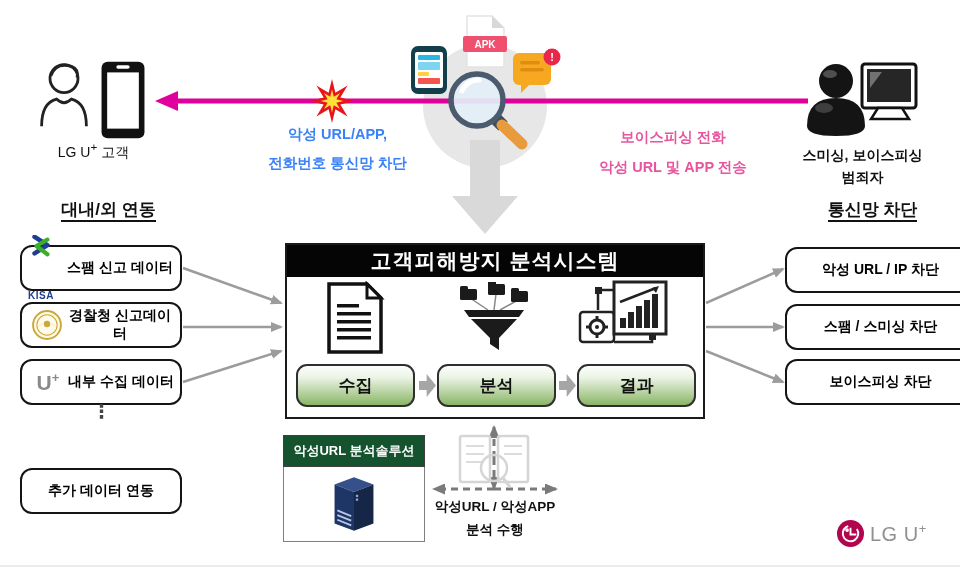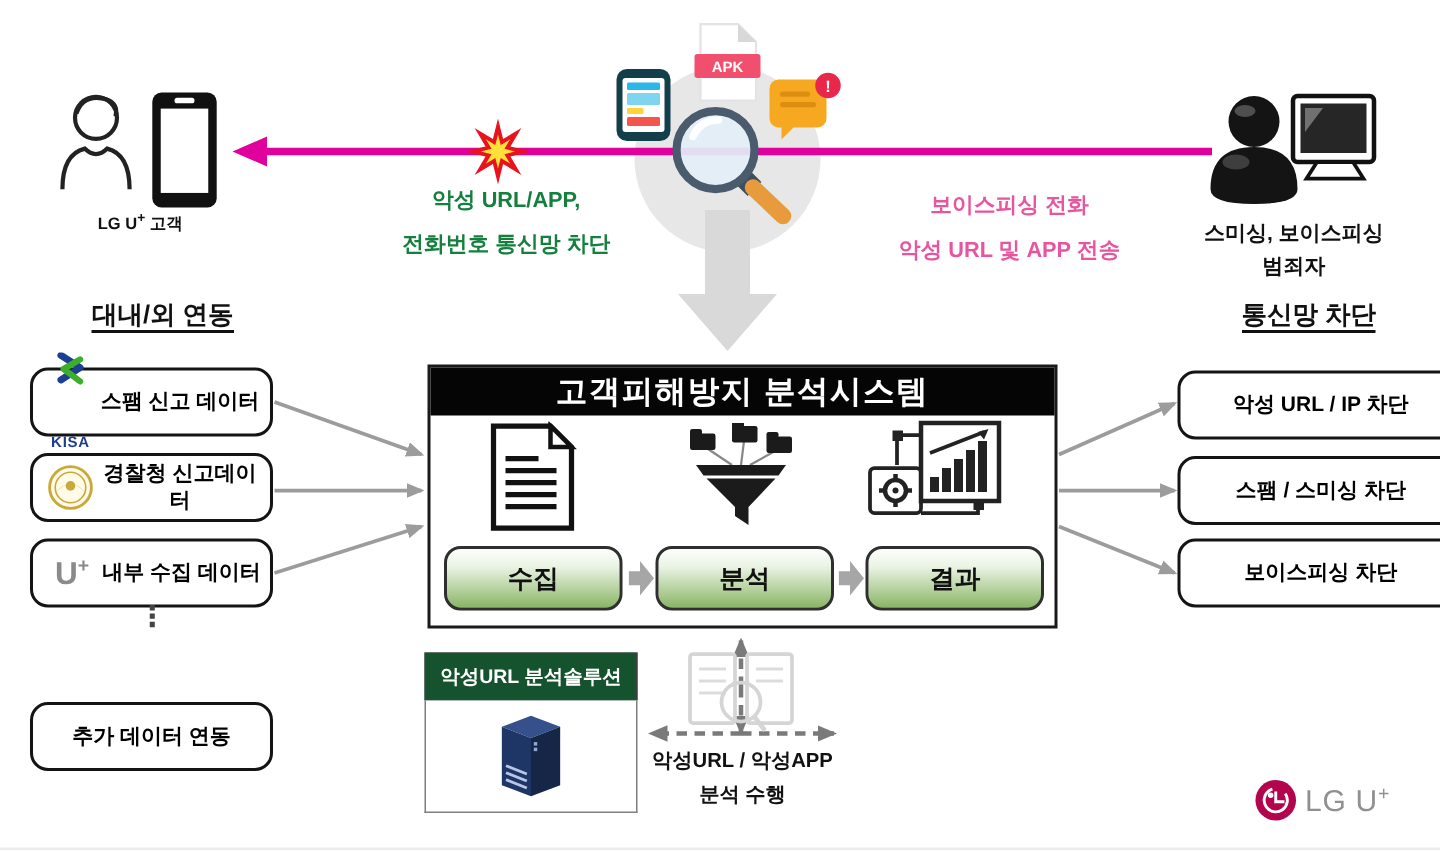--- a/index.html
+++ b/index.html
@@ -5,40 +5,40 @@
   html,body{margin:0;padding:0;background:#fff;}
   *{box-sizing:border-box;font-family:"Liberation Sans","DejaVu Sans",sans-serif;}
   .canvas{position:relative;width:960px;height:567px;background:#ffffff;overflow:hidden;}
   .abs{position:absolute;}
   svg{display:block;}
   .overlay{position:absolute;left:0;top:0;width:960px;height:567px;z-index:0;}
   .icon{z-index:2;}
   .label{z-index:3;color:#111;}
   .center{text-align:center;}
 
-  .customer-label{left:26px;top:140px;width:135px;font-size:11px;font-weight:bold;}
+  .customer-label{left:26px;top:140px;width:135px;font-size:14px;font-weight:normal;}
   .attacker-label{left:790px;top:144px;width:145px;font-size:14px;font-weight:bold;line-height:22px;}
-  .attack-left{left:250px;top:120px;width:175px;font-size:14.5px;font-weight:bold;line-height:29px;color:#15803d;white-space:nowrap;}
+  .attack-left{left:250px;top:120px;width:175px;font-size:14.5px;font-weight:bold;line-height:29px;color:#3b82f6;white-space:nowrap;}
   .attack-right{left:588px;top:122px;width:170px;font-size:14.5px;font-weight:bold;line-height:30px;color:#e8559f;white-space:nowrap;}
 
   .heading{font-size:17px;font-weight:bold;}
   .heading span{border-bottom:2px solid #111;padding-bottom:1px;}
   .heading-left{left:36px;top:198px;width:145px;}
   .heading-right{left:800px;top:198px;width:145px;}
 
   .wbox{position:absolute;background:#fff;border:2px solid #141414;border-radius:12px;z-index:2;
         display:flex;align-items:center;justify-content:center;font-size:14px;font-weight:bold;}
   .lbox{left:20px;width:162px;height:46px;padding:0 6px;}
   .lbox .boxlabel{flex:1;text-align:center;}
   .lb1{top:245px;} .lb2{top:302px;} .lb3{top:359px;} .lb4{top:468px;}
   .rbox{left:785px;width:191px;height:46px;}
   .rb1{top:247px;} .rb2{top:304px;} .rb3{top:359px;}
   .ldots{left:92px;top:405px;width:20px;font-size:19px;font-weight:bold;color:#444;letter-spacing:0;line-height:13px;z-index:2;}
 
-  .kisa-wrap{display:flex;flex-direction:column;align-items:center;width:38px;gap:36px;}
+  .kisa-wrap{display:flex;flex-direction:column;width:38px;gap:36px;}
   .kisa-text{font-size:10px;font-weight:bold;color:#1d3e8f;letter-spacing:0.5px;margin-top:-3px;}
   .police-wrap{width:38px;display:flex;justify-content:center;}
   .uplus-mark{width:40px;font-size:21px;font-weight:bold;color:#8a8a8a;text-align:center;}
   .uplus-mark sup{font-size:13px;}
 
   .sysbox{left:285px;top:243px;width:420px;height:176px;background:#fff;border:2px solid #1a1a1a;z-index:1;}
   .sysheader{position:absolute;left:0;top:0;width:100%;height:32px;background:#050505;color:#fff;
              display:flex;align-items:center;justify-content:center;font-size:21px;font-weight:bold;letter-spacing:1px;}
   .step{position:absolute;top:364px;width:119px;height:43px;border:2px solid #2f2f2f;border-radius:11px;z-index:2;
         background:linear-gradient(#fdfefd 0%,#eaf3e4 30%,#a9c98e 78%,#8ab565 100%);

